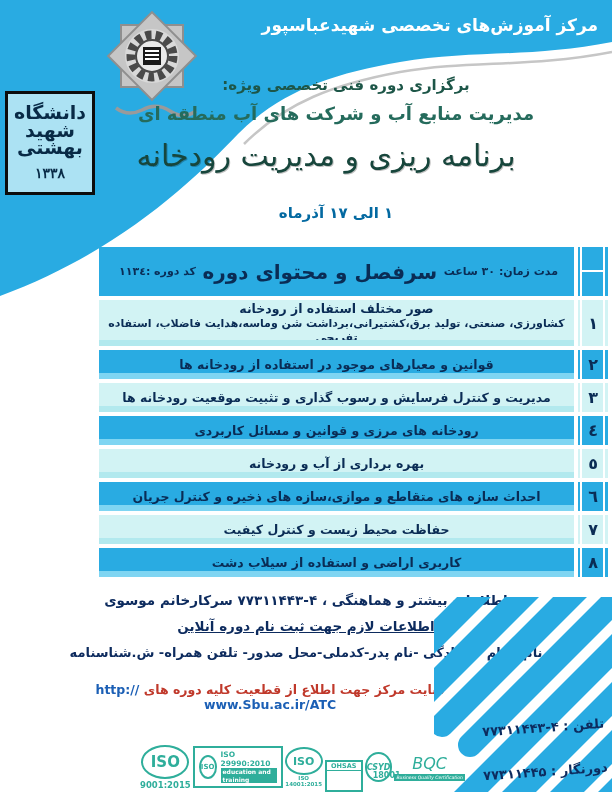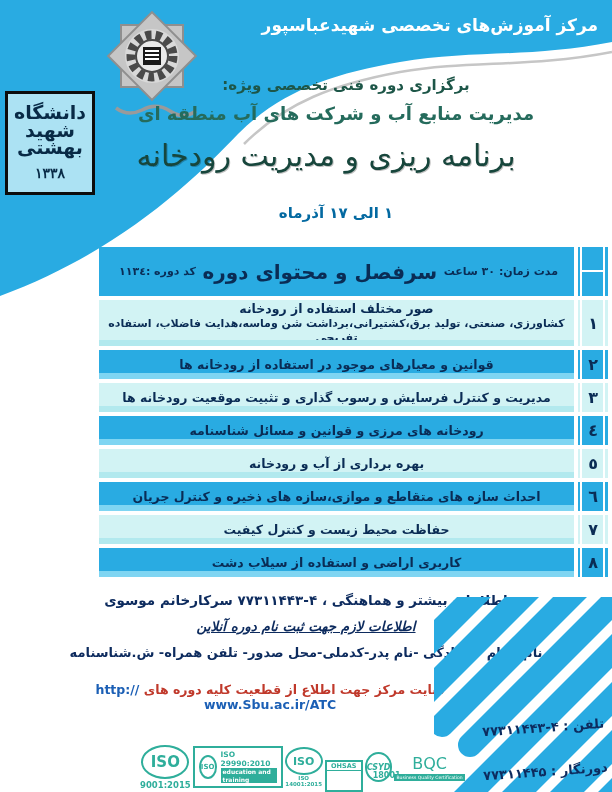--- a/index.html
+++ b/index.html
@@ -50,21 +50,21 @@
   .t-dur,.t-code{font-size:11px; color:#0a2c55;}
   .t-syll{font-size:20px; color:#0a2c55; letter-spacing:-.5px;}
   .row-tall{height:46px;}
   .row-std{height:29px;}
   .r-title{font-size:12.5px; line-height:1.25;}
   .r-sub{font-size:11px; line-height:1.3;}
   
   .contact-line{position:absolute; top:592px; left:60px; right:60px; text-align:center;
     color:#0d2b5e; font-size:13.5px; font-weight:bold;}
   .register-title{position:absolute; top:618px; left:60px; right:60px; text-align:center;
-    color:#0d2b5e; font-size:13.5px; font-weight:bold; text-decoration:underline;font-style:italic;}
+    color:#0d2b5e; font-size:13.5px; font-weight:bold; text-decoration:underline;}
   .register-fields{position:absolute; top:645px; left:40px; right:40px; text-align:center;
     color:#0d2b5e; font-size:13px; font-weight:bold;}
   .site-line{position:absolute; top:682px; left:60px; width:420px; text-align:center; font-size:12.5px; font-weight:bold;}
   .site-note{color:#c0392b;}
   .site-url{color:#1b5fb5; text-decoration:none; direction:ltr; unicode-bidi:embed;}
   
   .badges{position:absolute; top:744px; left:140px; width:300px; height:46px;
     display:flex; align-items:center; gap:2px; direction:ltr; color:#2fae9b;}
   .b-iso9001{width:58px; text-align:center;}
   .b-iso9001 .circ{width:44px; height:30px; margin:0 auto; border:2px solid #2fae9b; border-radius:50%;
@@ -77,21 +77,21 @@
   .b-box .tt .s2{background:#2fae9b; color:#fff; padding:0 2px; font-size:6px; display:inline-block;}
   .b-iso14001{width:44px; text-align:center;}
   .b-iso14001 .circ{width:34px; height:24px; margin:0 auto; border:2px solid #2fae9b; border-radius:50%;
     display:flex; align-items:center; justify-content:center; font-weight:bold; font-size:11px;}
   .b-iso14001 .cap{font-size:5.5px; font-weight:bold;}
   .b-ohsas{border:2px solid #2fae9b; width:34px; height:28px; text-align:center; font-weight:bold;margin-top:18px;}
   .b-ohsas .o1{font-size:6.5px; border-bottom:1px solid #2fae9b;}
   .b-ohsas .o2{font-size:8px;padding-left:46px;}
   .b-csyd{border:2px solid #2fae9b; border-radius:50%; width:34px; height:26px;
     display:flex; align-items:center; justify-content:center; font-size:8px; font-weight:bold; font-style:italic;}
-  .b-bqc{text-align:right;}
+  .b-bqc{text-align:right;font-style:italic;}
   .b-bqc .letters{display:flex; gap:2px; justify-content:center;}
   .b-bqc .cap{background:#2fae9b; color:#fff; font-size:4.5px; margin-top:1px; padding:1px 2px; white-space:nowrap;}
   
   .ribbon{position:absolute; right:0; bottom:0; width:178px; height:195px;}
   .phone-label{position:absolute; right:8px; bottom:57px; z-index:3; color:#0d2b5e;
     font-size:13px; font-weight:bold; transform:rotate(-4deg); white-space:nowrap;}
   .fax-label{position:absolute; right:4px; bottom:13px; z-index:3; color:#0d2b5e;
     font-size:13px; font-weight:bold; transform:rotate(-4deg); white-space:nowrap;}
 </style>
 </head>
@@ -160,21 +160,21 @@
     <div class="trow row-std">
       <div class="num bg-light">٣</div>
       <div class="cell bg-light strip-light">
         <div class="r-title">مدیریت و کنترل فرسایش و رسوب گذاری و تثبیت موقعیت رودخانه ها</div>
       </div>
     </div>
 
     <div class="trow row-std">
       <div class="num bg-blue">٤</div>
       <div class="cell bg-blue strip-blue">
-        <div class="r-title">رودخانه های مرزی و قوانین و مسائل شناسنامه</div>
+        <div class="r-title">رودخانه های مرزی و قوانین و مسائل کاربردی</div>
       </div>
     </div>
 
     <div class="trow row-std">
       <div class="num bg-light">٥</div>
       <div class="cell bg-light strip-light">
         <div class="r-title">بهره برداری از آب و رودخانه</div>
       </div>
     </div>
 

